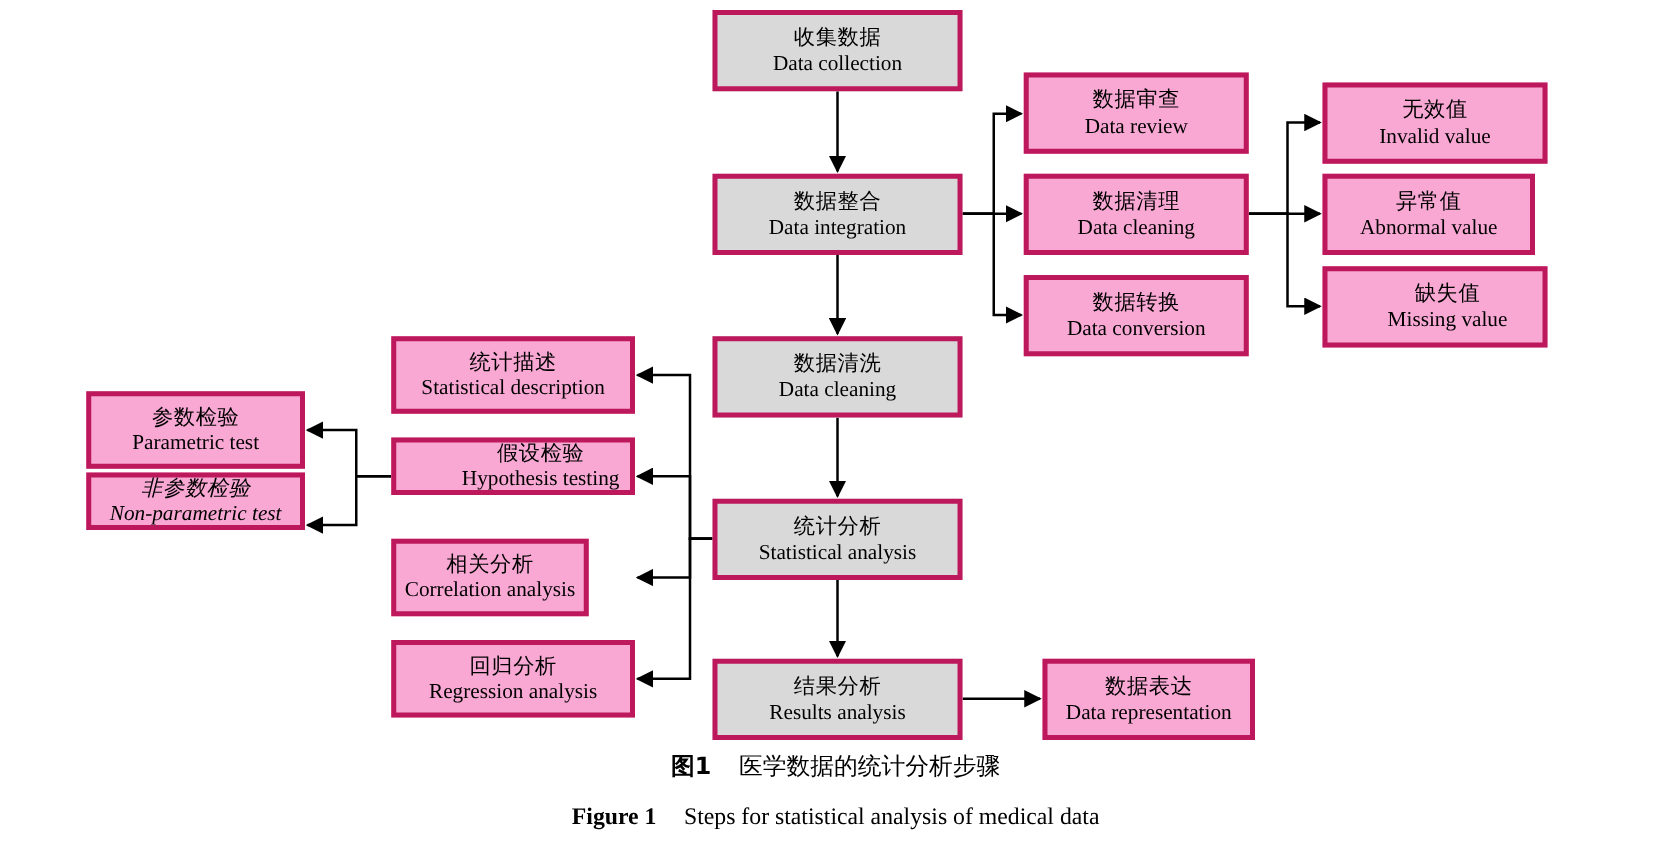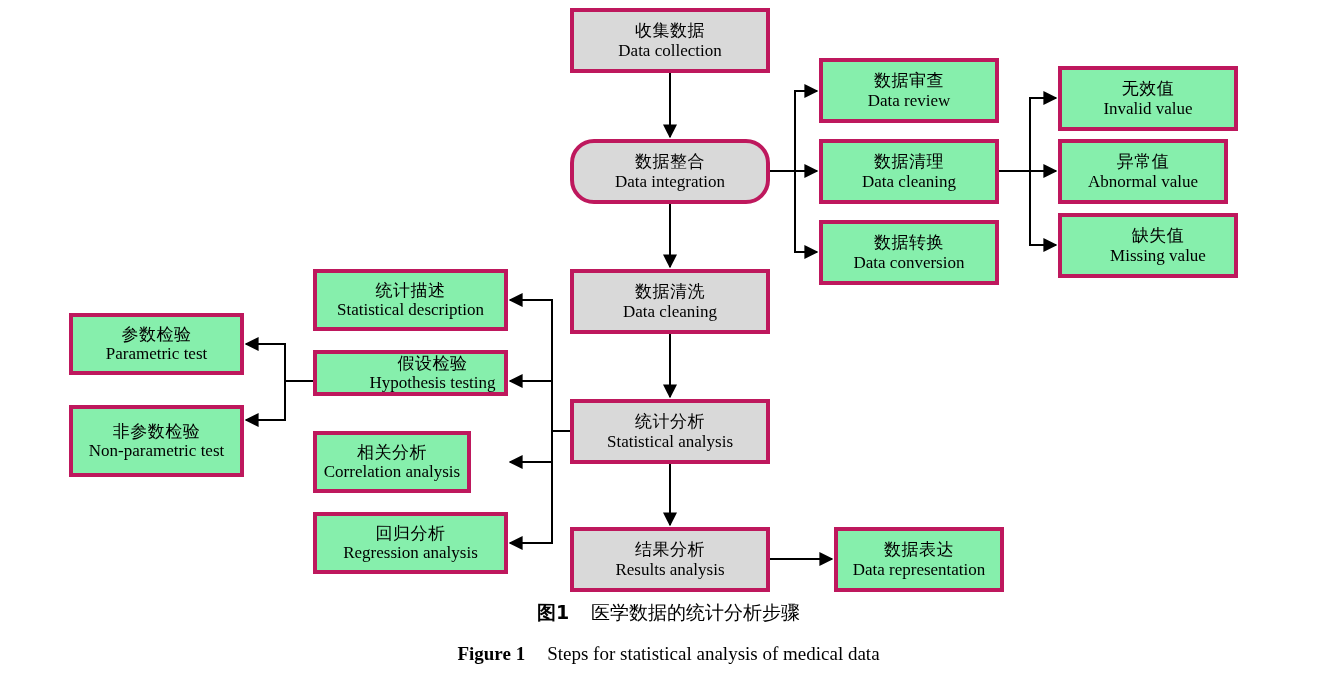--- a/index.html
+++ b/index.html
@@ -31,21 +31,21 @@
     font-size: 17px;
     color: #000000;
     letter-spacing: 0.5px;
   }
   .node .en {
     font-family: "Liberation Serif", serif;
     font-size: 17px;
     color: #000000;
   }
   .gray { background: #d9d9d9; }
-  .purple { background: #86efac; }
+  .purple { background: #f9a8d4; }
 
   svg.lines {
     position: absolute;
     left: 0;
     top: 0;
     width: 1337px;
     height: 678px;
     pointer-events: none;
   }
 
@@ -108,21 +108,21 @@
 
       <path d="M 313 381 L 285 381 L 285 344 L 246 344"></path>
       <path d="M 313 381 L 285 381 L 285 420 L 246 420"></path>
     </g>
   </svg>
 
   <div class="node gray" style="left:570px; top:8px; width:200px; height:65px;">
     <div class="cn">收集数据</div>
     <div class="en">Data collection</div>
   </div>
-  <div class="node gray" style="left:570px; top:139px; width:200px; height:65px;border-radius:24px;">
+  <div class="node gray" style="left:570px; top:139px; width:200px; height:65px;">
     <div class="cn">数据整合</div>
     <div class="en">Data integration</div>
   </div>
   <div class="node gray" style="left:570px; top:269px; width:200px; height:65px;">
     <div class="cn">数据清洗</div>
     <div class="en">Data cleaning</div>
   </div>
   <div class="node gray" style="left:570px; top:399px; width:200px; height:65px;">
     <div class="cn">统计分析</div>
     <div class="en">Statistical analysis</div>
@@ -177,21 +177,21 @@
   </div>
   <div class="node purple" style="left:313px; top:512px; width:195px; height:62px;">
     <div class="cn">回归分析</div>
     <div class="en">Regression analysis</div>
   </div>
 
   <div class="node purple" style="left:69px; top:313px; width:175px; height:62px;">
     <div class="cn">参数检验</div>
     <div class="en">Parametric test</div>
   </div>
-  <div class="node purple" style="left:69px; top:405px; width:175px; height:72px;">
+  <div class="node purple" style="left:69px; top:378px; width:175px; height:46px;font-style:italic;">
     <div class="cn">非参数检验</div>
     <div class="en">Non-parametric test</div>
   </div>
 
   <div class="caption caption-cn">
     <span class="cap-lbl">图1</span><span class="cap-title">医学数据的统计分析步骤</span>
   </div>
   <div class="caption caption-en">
     <span class="cap-lbl">Figure 1</span><span class="cap-title">Steps for statistical analysis of medical data</span>
   </div>

